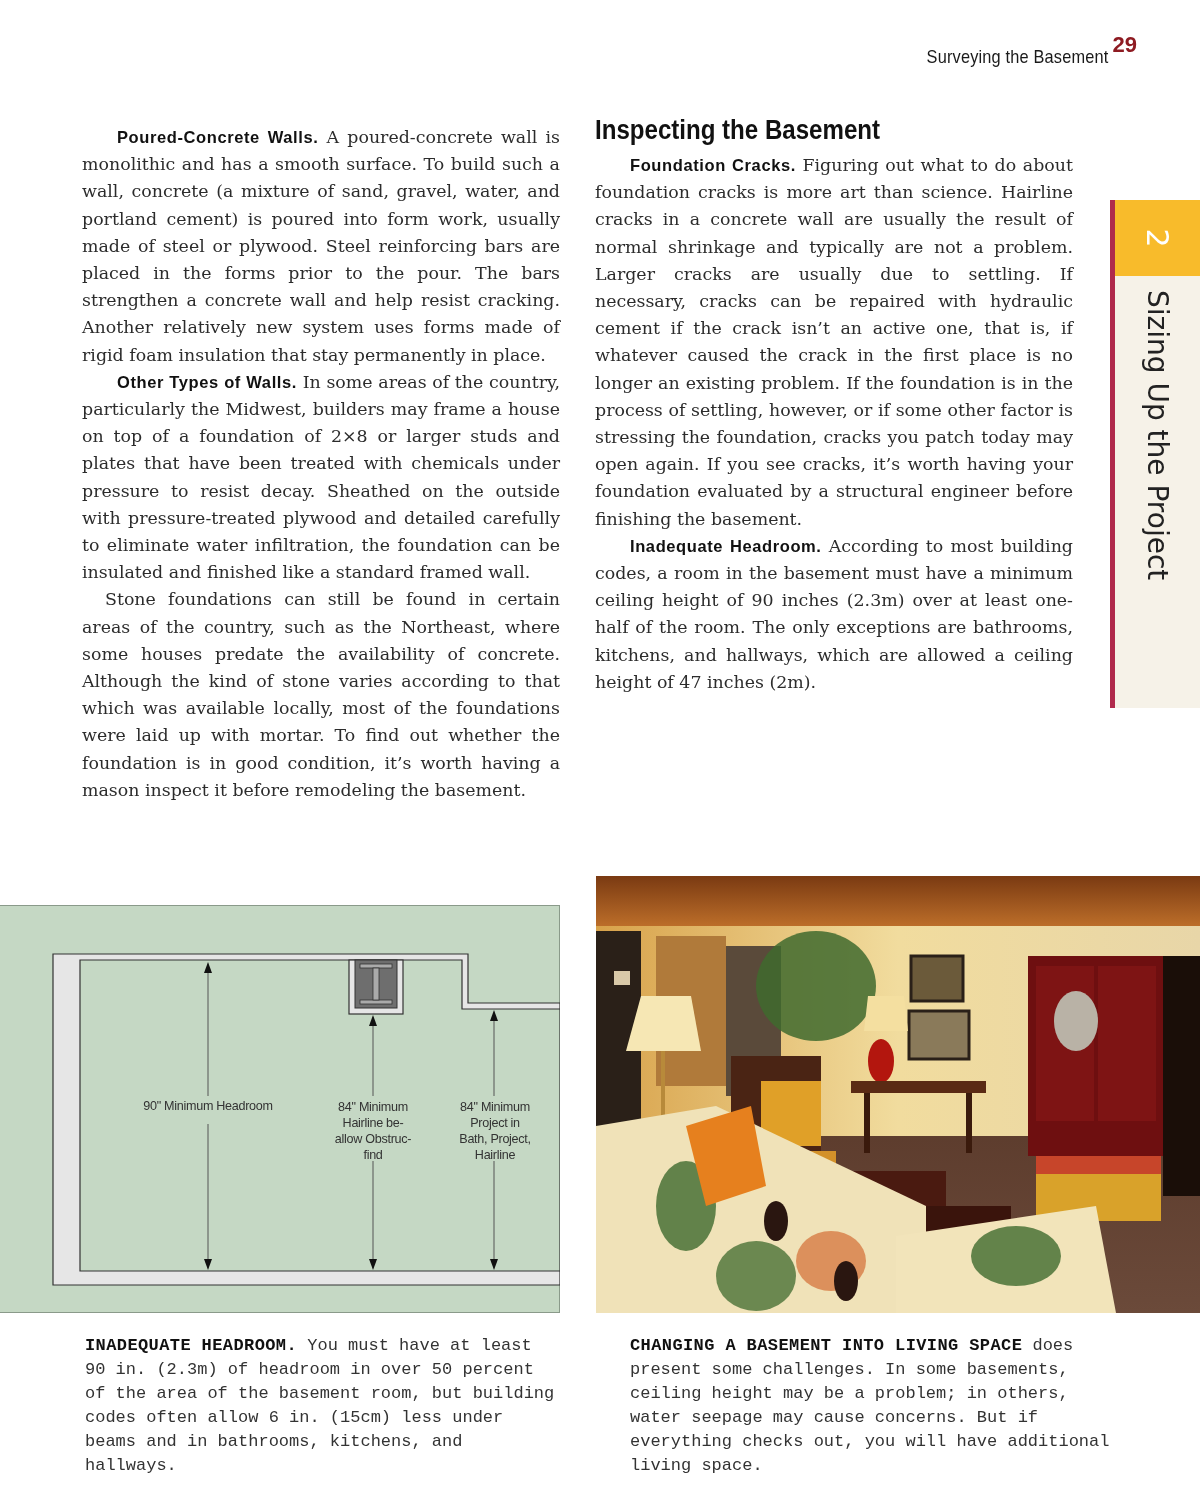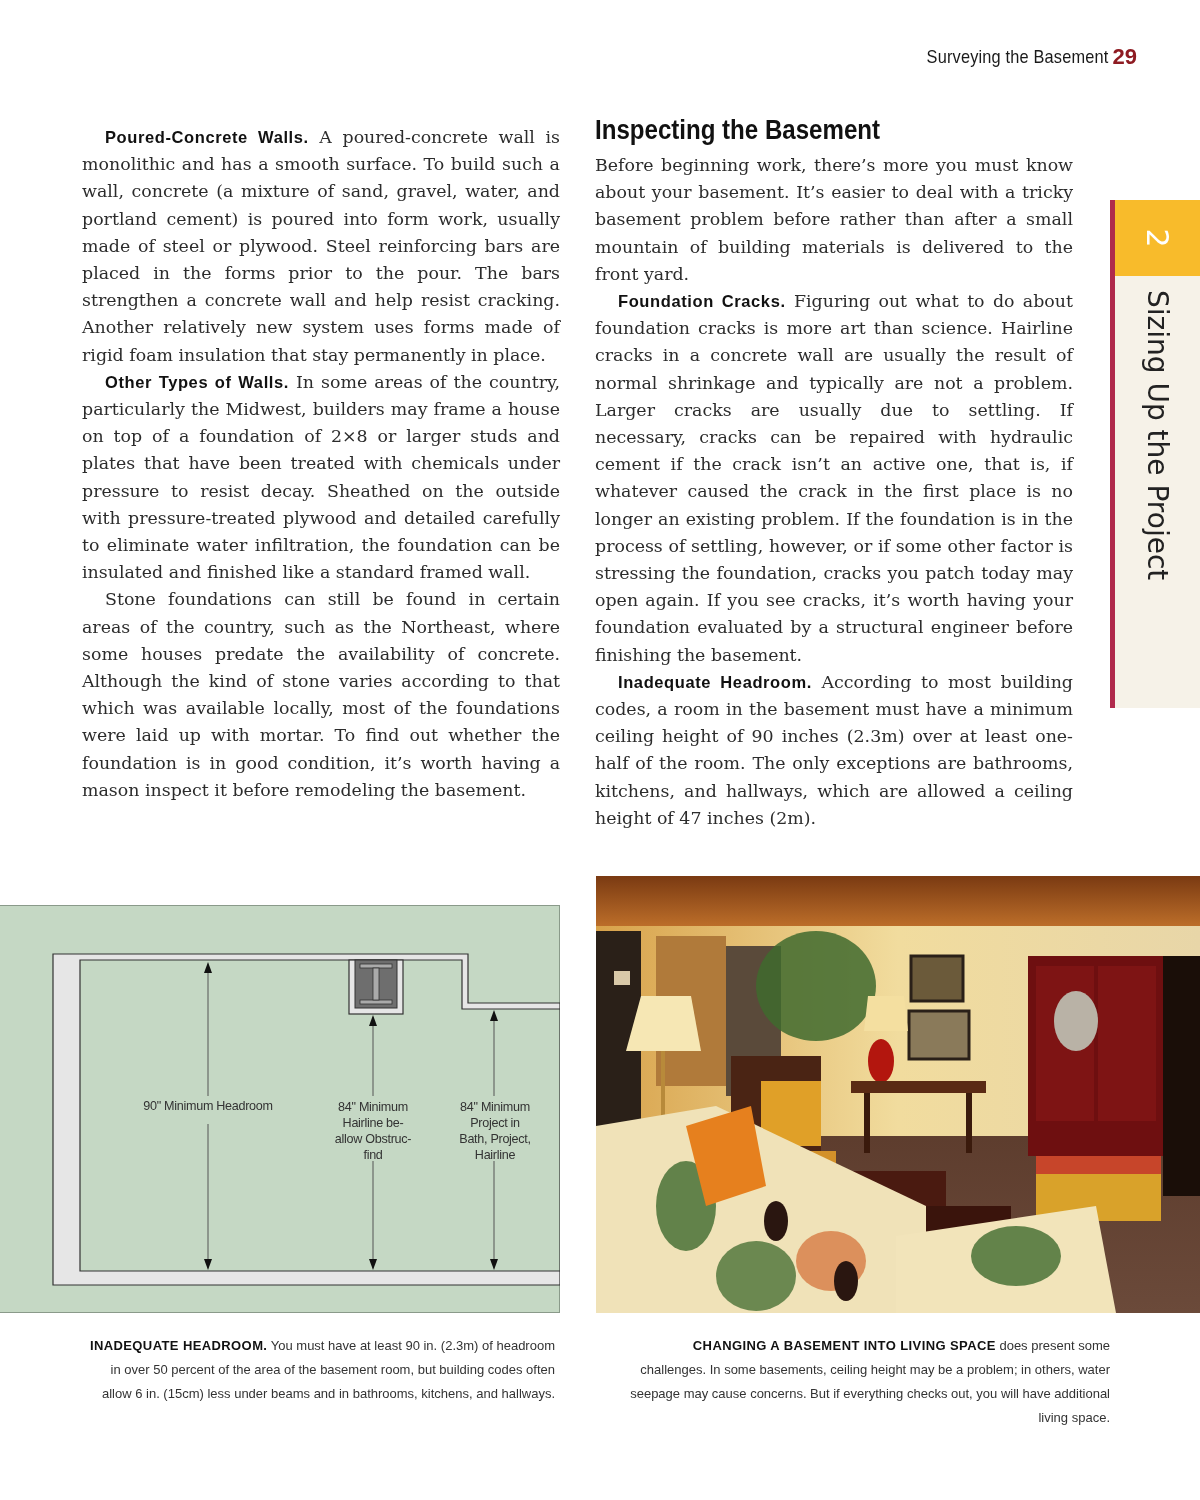--- a/index.html
+++ b/index.html
@@ -1,55 +1,54 @@
 <!DOCTYPE html>
 <html><head>
 <meta charset="utf-8">
 <style>
   html,body{margin:0;padding:0;}
   body{width:1200px;height:1500px;background:#ffffff;position:relative;overflow:hidden;font-family:"DejaVu Serif",serif;color:#2a2a2a;}
   .running-head{position:absolute;top:46px;right:92px;font-family:"Liberation Sans",sans-serif;font-size:19px;color:#1a1a1a;transform:scaleX(0.86);transform-origin:right center;letter-spacing:0.2px;}
-  .page-num{position:absolute;top:44px;right:63px;font-family:"Liberation Sans",sans-serif;font-weight:bold;font-size:22px;color:#8e1b22;}
+  .page-num{position:absolute;top:32px;right:63px;font-family:"Liberation Sans",sans-serif;font-weight:bold;font-size:22px;color:#8e1b22;}
   .col{position:absolute;font-family:"DejaVu Serif",serif;font-size:17.4px;line-height:27.2px;color:#2c2c2c;text-align:justify;}
   .col p{margin:0;text-indent:23px;}
   .col p.noindent{text-indent:0;}
-  .col .runin{font-family:"Liberation Sans",sans-serif;font-weight:bold;font-size:16.5px;color:#111;letter-spacing:0.6px;}
+  .col .runin{font-family:"Liberation Sans",sans-serif;font-weight:bold;font-size:16.5px;color:#111;letter-spacing:0.6px;margin-left:12px;}
   #left-col{left:82px;top:124px;width:478px;}
   #right-col{left:595px;top:152px;width:478px;}
   .section-heading{position:absolute;left:595px;top:114px;font-family:"Liberation Sans",sans-serif;font-weight:bold;font-size:28px;color:#111;transform:scaleX(0.86);transform-origin:left center;white-space:nowrap;}
   
   .chapter-tab{position:absolute;left:1110px;top:200px;width:90px;height:508px;background:#f6f2e8;border-left:5px solid #b02a4c;box-sizing:border-box;}
   .chapter-num-box{position:absolute;left:0;top:0;width:85px;height:76px;background:#f8bb2b;}
   .chapter-num{position:absolute;left:22px;top:18px;font-family:"DejaVu Sans",sans-serif;font-size:30px;color:#fff;transform:rotate(90deg);transform-origin:center;width:40px;text-align:center;line-height:40px;}
   .chapter-title{position:absolute;left:-168px;top:280px;width:420px;height:40px;transform:rotate(90deg);font-family:"DejaVu Sans",sans-serif;font-size:28px;color:#222;white-space:nowrap;line-height:40px;text-align:left;}
   
   .diagram{position:absolute;left:0;top:905px;width:560px;height:408px;background:#c5d8c4;border:1px solid #8a9a8a;border-left:none;box-sizing:border-box;}
   .diagram svg{position:absolute;left:0;top:0;}
   .diag-label{position:absolute;font-family:"Liberation Sans",sans-serif;font-size:12.6px;line-height:16px;color:#333;text-align:center;letter-spacing:-0.3px;}
   .photo{position:absolute;left:596px;top:876px;width:604px;height:437px;overflow:hidden;background:#3a1a0c;}
-  .caption{position:absolute;font-family:Liberation Sans, sans-serif;font-size:13px;line-height:24px;color:#333;text-align:right;}
+  .caption{position:absolute;font-family:Liberation Mono, monospace;font-size:17px;line-height:24px;color:#333;}
   .caption .cap-lead{font-weight:bold;color:#111;letter-spacing:0.4px;}
   #caption-left{left:85px;top:1334px;width:470px;}
   #caption-right{left:598px;top:1334px;width:480px;margin-left:32px;}
 </style>
 </head>
 <body>
 
 <div class="running-head">Surveying the Basement</div>
 <div class="page-num">29</div>
 
 <div class="col" id="left-col">
   <p><span class="runin">Poured-Concrete Walls.</span><span> A poured-concrete wall is monolithic and has a smooth surface. To build such a wall, concrete (a mixture of sand, gravel, water, and portland cement) is poured into form work, usually made of steel or plywood. Steel reinforcing bars are placed in the forms prior to the pour. The bars strengthen a concrete wall and help resist cracking. Another relatively new system uses forms made of rigid foam insulation that stay permanently in place.</span></p>
   <p><span class="runin">Other Types of Walls.</span><span> In some areas of the country, particularly the Midwest, builders may frame a house on top of a foundation of 2×8 or larger studs and plates that have been treated with chemicals under pressure to resist decay. Sheathed on the outside with pressure-treated plywood and detailed carefully to eliminate water infiltration, the foundation can be insulated and finished like a standard framed wall.</span></p>
   <p><span>Stone foundations can still be found in certain areas of the country, such as the Northeast, where some houses predate the availability of concrete. Although the kind of stone varies according to that which was available locally, most of the foundations were laid up with mortar. To find out whether the foundation is in good condition, it’s worth having a mason inspect it before remodeling the basement.</span></p>
 </div>
 
 <div class="section-heading">Inspecting the Basement</div>
 <div class="col" id="right-col">
-  <p class="noindent">Before beginning work, there’s more you must know about your basement. It’s easier to deal with a tricky basement problem before rather than after a small mountain of building materials is delivered to the front yard.</p>
   <p><span class="runin">Foundation Cracks.</span><span> Figuring out what to do about foundation cracks is more art than science. Hairline cracks in a concrete wall are usually the result of normal shrinkage and typically are not a problem. Larger cracks are usually due to settling. If necessary, cracks can be repaired with hydraulic cement if the crack isn’t an active one, that is, if whatever caused the crack in the first place is no longer an existing problem. If the foundation is in the process of settling, however, or if some other factor is stressing the foundation, cracks you patch today may open again. If you see cracks, it’s worth having your foundation evaluated by a structural engineer before finishing the basement.</span></p>
   <p><span class="runin">Inadequate Headroom.</span><span> According to most building codes, a room in the basement must have a minimum ceiling height of 90 inches (2.3m) over at least one-half of the room. The only exceptions are bathrooms, kitchens, and hallways, which are allowed a ceiling height of 47 inches (2m).</span></p>
 </div>
 
 <div class="chapter-tab">
   <div class="chapter-num-box">
     <div class="chapter-num">2</div>
   </div>
   <div class="chapter-title">Sizing Up the Project</div>
 </div>

